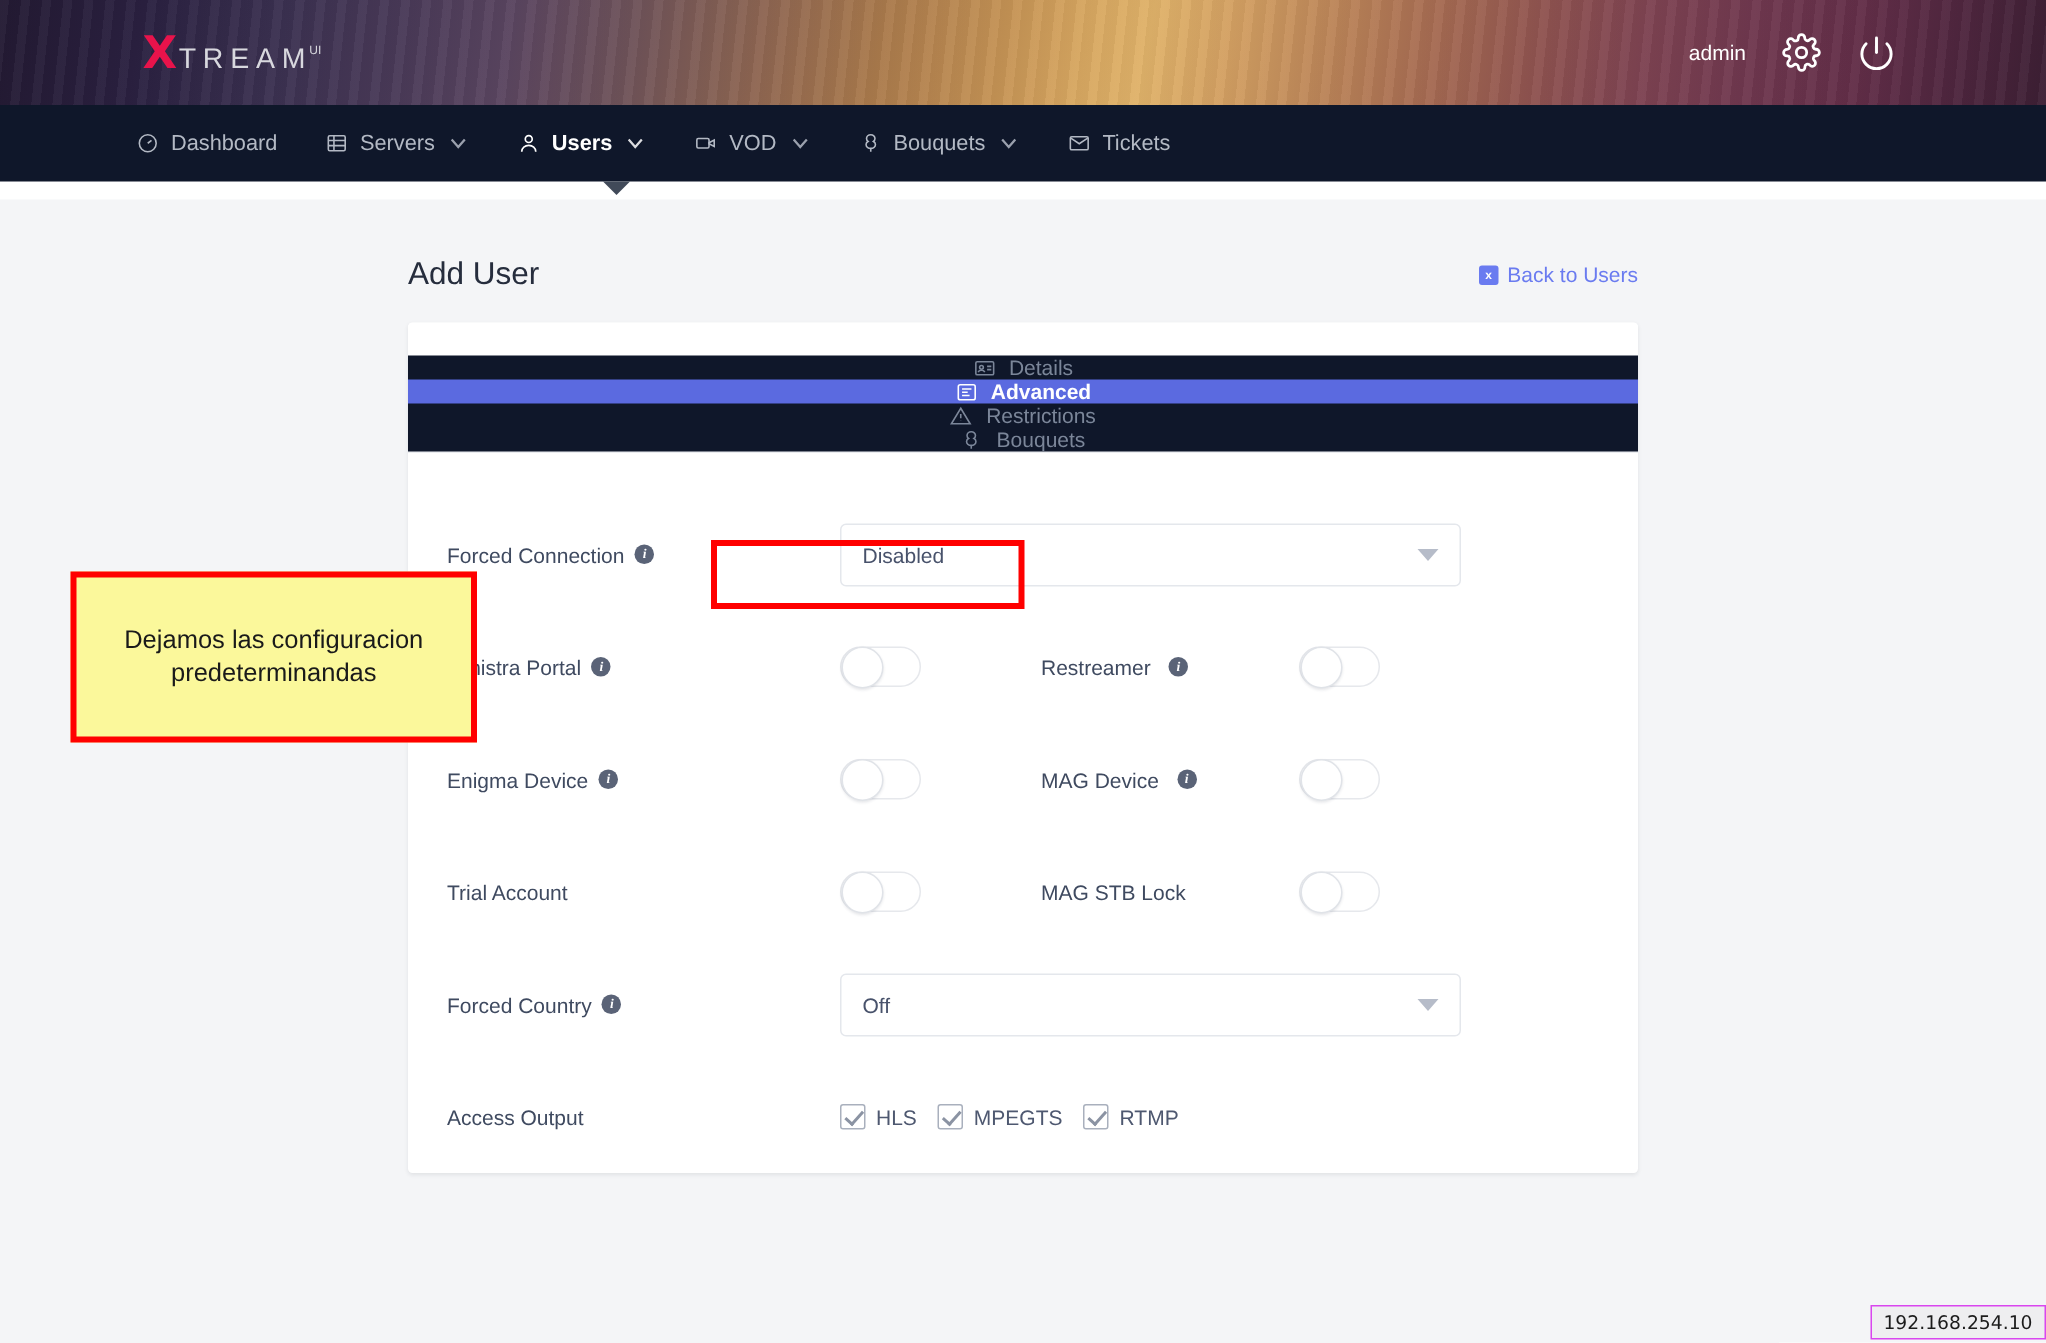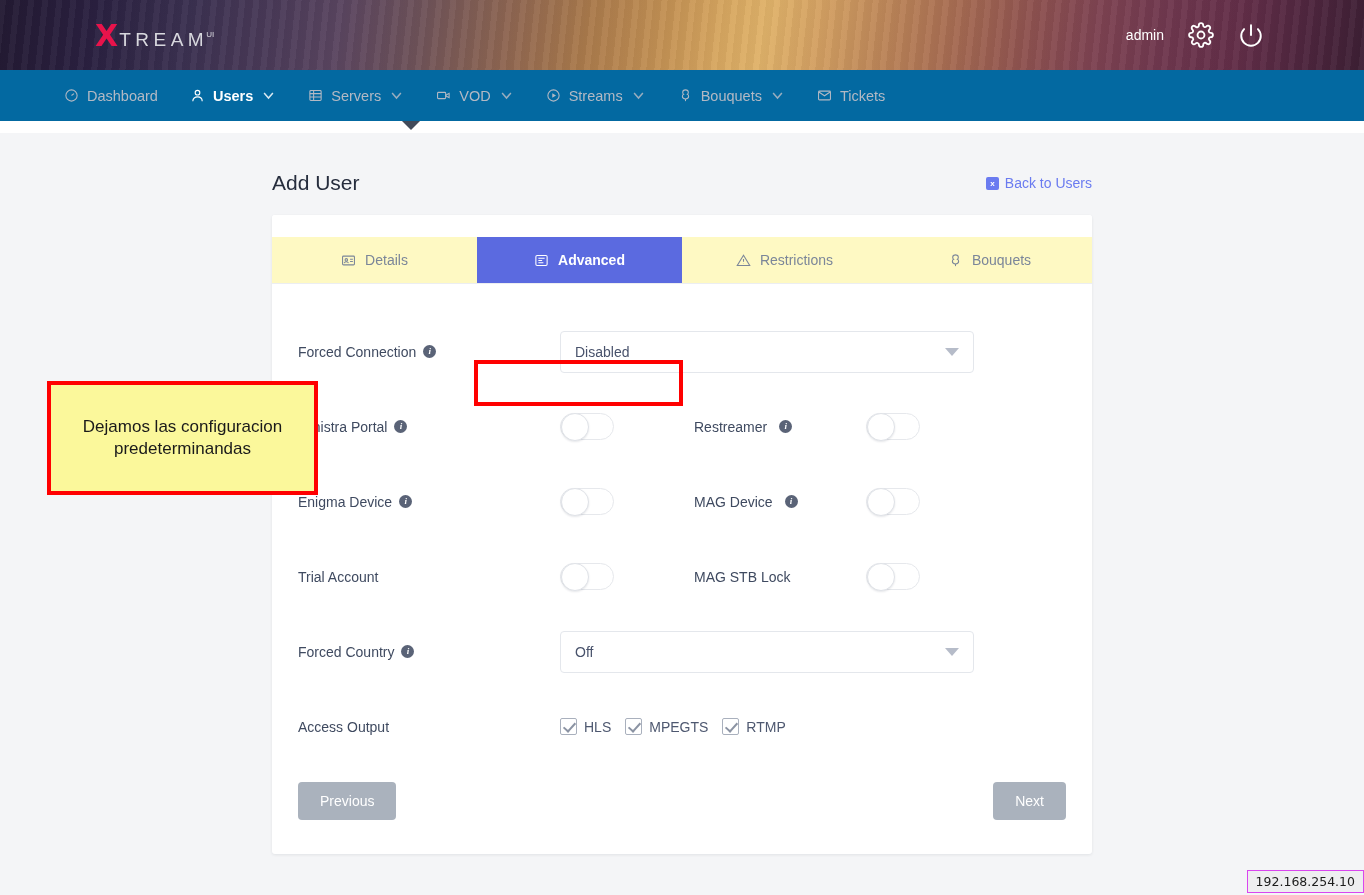--- a/index.html
+++ b/index.html
@@ -68,23 +68,23 @@
     position: absolute; right: 100px; top: 0; height: 70px;
     display: flex; align-items: center; gap: 24px; z-index: 2;
   }
   .admin-name { color: #ffffff; font-size: 14px; }
   .hdr-icon { width: 26px; height: 26px; color: #ffffff; cursor: pointer; display:block; }
 
   
   .navbar {
     position: relative;
     height: 51px;
-    background: #0369a1;
+    background: #0f172a;
     display: flex; align-items: center;
-    padding-left: 48px;
+    padding-left: 75px;
     gap: 0px;
   }
   .nav-item {
     display: flex; align-items: center; gap: 8px;
     color: #b3b9c4; font-size: 14.5px;
     padding: 0 16px; height: 51px; cursor: pointer;
     white-space: nowrap;
   }
   .nav-item.active { color: #ffffff; font-weight: bold; }
   .nav-item svg { width: 15px; height: 15px; flex: 0 0 auto; }
@@ -124,22 +124,23 @@
   .card {
     width: 820px; margin: 20px auto 0;
     background: #ffffff;
     border-radius: 3px;
     box-shadow: 0 1px 3px rgba(30,40,60,.09);
     overflow: hidden;
   }
   .card-top-strip { height: 22px; background: #ffffff; }
   .tabs {
     display: flex;
-    background: #fef9c3;
+    background: #0f172a;
     border-bottom: 1px solid #eceef1;
+    flex-direction: column;
   }
   .tab {
     flex: 1;
     display: flex; align-items: center; justify-content: center; gap: 9px;
     height: 46px;
     font-size: 14px; color: #7b8699; cursor: pointer;
   }
   .tab svg { width: 15px; height: 15px; }
   .tab.active { background: #5b6ae0; color: #ffffff; font-weight: bold; }
 
@@ -289,56 +290,46 @@
   </div>
 
   <div class="navbar">
     <div class="nav-item">
       <svg viewBox="0 0 24 24" fill="none" stroke="currentColor" stroke-width="1.7">
           <circle cx="12" cy="12" r="9"></circle>
           <path d="M12 12l4-3"></path>
         </svg>
       <span>Dashboard</span>
     </div>
+    <div class="nav-item">
+      <svg viewBox="0 0 24 24" fill="none" stroke="currentColor" stroke-width="1.7">
+          <rect x="3" y="4" width="18" height="16" rx="1.5"></rect>
+          <path d="M3 9h18M3 14.5h18M9 4v16"></path>
+        </svg>
+      <span>Servers</span>
+      <svg class="nav-caret" viewBox="0 0 24 24" fill="none" stroke="currentColor" stroke-width="2.4">
+          <path d="M5 8l7 8 7-8"></path>
+        </svg>
+    </div>
     <div class="nav-item active">
       <svg viewBox="0 0 24 24" fill="none" stroke="currentColor" stroke-width="1.8">
           <circle cx="12" cy="7.5" r="3.7"></circle>
           <path d="M4.5 21c0-4.2 3.4-6.8 7.5-6.8s7.5 2.6 7.5 6.8"></path>
         </svg>
       <span>Users</span>
       <svg class="nav-caret" viewBox="0 0 24 24" fill="none" stroke="currentColor" stroke-width="2.4">
           <path d="M5 8l7 8 7-8"></path>
         </svg>
     </div>
     <div class="nav-item">
       <svg viewBox="0 0 24 24" fill="none" stroke="currentColor" stroke-width="1.7">
-          <rect x="3" y="4" width="18" height="16" rx="1.5"></rect>
-          <path d="M3 9h18M3 14.5h18M9 4v16"></path>
-        </svg>
-      <span>Servers</span>
-      <svg class="nav-caret" viewBox="0 0 24 24" fill="none" stroke="currentColor" stroke-width="2.4">
-          <path d="M5 8l7 8 7-8"></path>
-        </svg>
-    </div>
-    <div class="nav-item">
-      <svg viewBox="0 0 24 24" fill="none" stroke="currentColor" stroke-width="1.7">
           <rect x="2.5" y="7" width="13" height="10" rx="1.5"></rect>
           <path d="M15.5 11.5l5.5-3v7l-5.5-3z"></path>
         </svg>
       <span>VOD</span>
-      <svg class="nav-caret" viewBox="0 0 24 24" fill="none" stroke="currentColor" stroke-width="2.4">
-          <path d="M5 8l7 8 7-8"></path>
-        </svg>
-    </div>
-    <div class="nav-item">
-      <svg viewBox="0 0 24 24" fill="none" stroke="currentColor" stroke-width="1.7">
-          <circle cx="12" cy="12" r="9"></circle>
-          <path d="M10 8.5l6 3.5-6 3.5z" fill="currentColor" stroke="none"></path>
-        </svg>
-      <span>Streams</span>
       <svg class="nav-caret" viewBox="0 0 24 24" fill="none" stroke="currentColor" stroke-width="2.4">
           <path d="M5 8l7 8 7-8"></path>
         </svg>
     </div>
     <div class="nav-item">
       <svg viewBox="0 0 24 24" fill="none" stroke="currentColor" stroke-width="1.7">
           <path d="M12 3c-2.6 0-4.5 1.8-4.5 4 0 1.3.6 2.4 1.6 3.1-1.3.6-2.1 1.8-2.1 3.2 0 2.4 2.2 4.2 5 4.2s5-1.8 5-4.2c0-1.4-.8-2.6-2.1-3.2 1-.7 1.6-1.8 1.6-3.1 0-2.2-1.9-4-4.5-4z"></path>
           <path d="M12 17.5V21"></path>
         </svg>
       <span>Bouquets</span>
@@ -501,24 +492,20 @@
             </label>
             <label class="check-item">
               <span class="cbox"></span>
               <span class="check-label">RTMP</span>
             </label>
           </div>
         </div>
 
       </div>
 
-      <div class="btn-row">
-        <button class="btn">Previous</button>
-        <button class="btn">Next</button>
-      </div>
     </div>
 
     <div class="anno-box"></div>
     <div class="anno-note">Dejamos las configuracion predeterminandas</div>
   </div>
 
   <div class="footer">
     
   </div>
 

